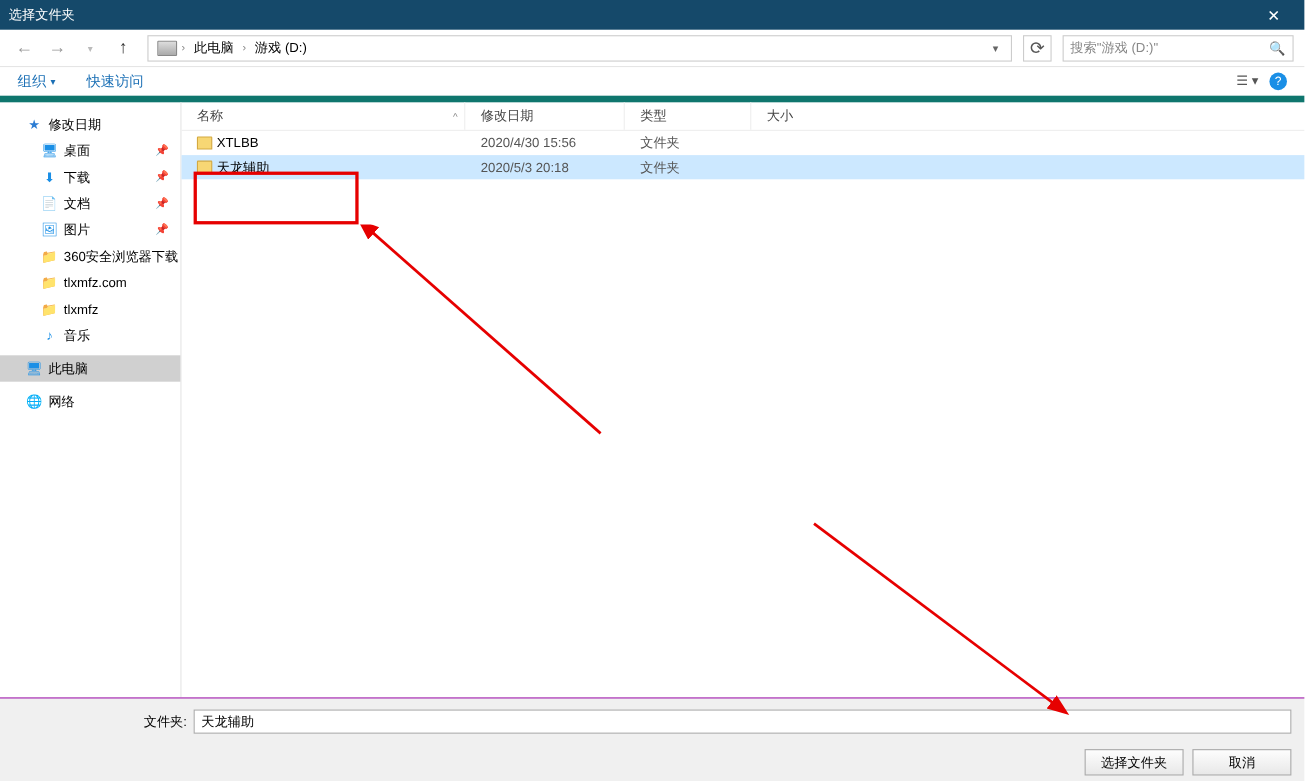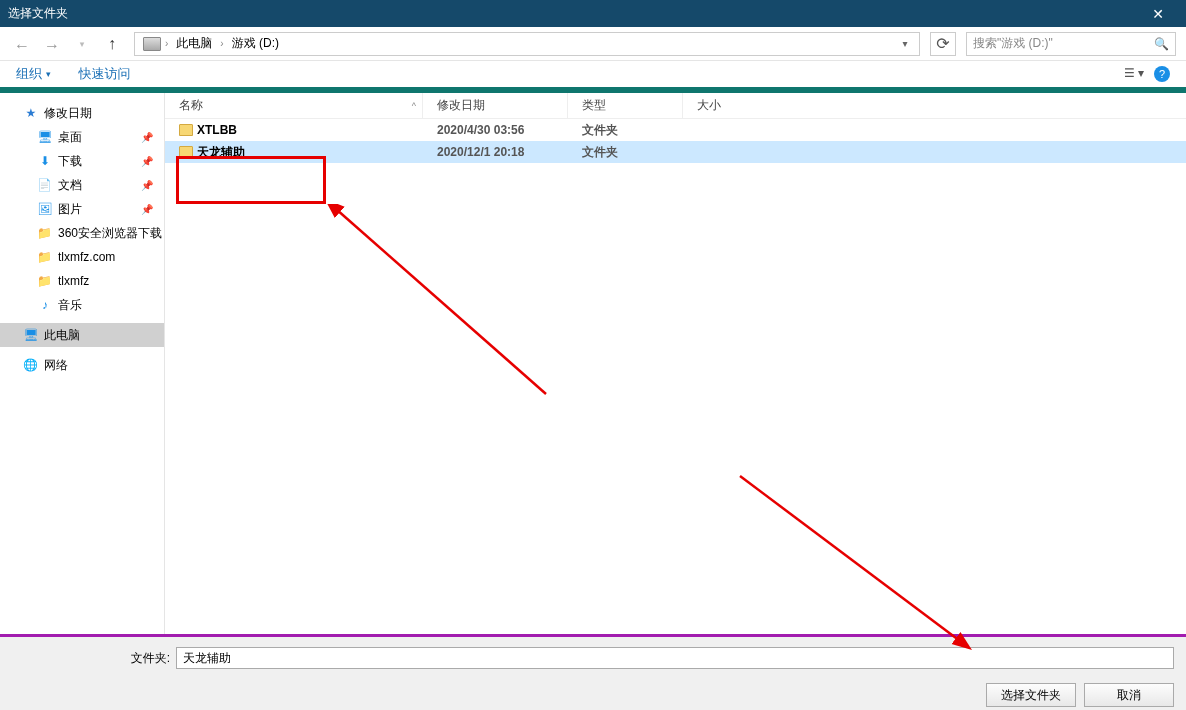--- a/index.html
+++ b/index.html
@@ -46,30 +46,30 @@
 
 .main { flex: 1; }
 .cols { height: 26px; display: flex; align-items: flex-start; font-size: 12px; color: #444; border-bottom: 1px solid #eee; }
 .col { padding-left: 14px; border-right: 1px solid #eee; height:100%; display:flex; align-items:center; position:relative;}
 .col.name { width: 258px; }
 .col.date { width: 145px; }
 .col.type { width: 115px; }
 .col.size { width: 80px; border-right:none;}
 .col .sort { position:absolute; right:6px; font-size:9px; color:#888;}
 
-.row { height: 22px; display: flex; align-items: center; font-size: 12px; font-weight: bold; }
+.row { height: 22px; display: flex; align-items: center; font-size: 12px; }
 .row.sel { background: #cce8ff; }
 .cell { padding-left: 14px; }
 .cell.name { width: 258px; display:flex; align-items:center; gap:4px;}
 .cell.date { width: 145px; color:#555;}
 .cell.type { width: 115px; color:#555;}
 .cell.size { width: 80px; color:#555;}
 .fold-ico { width:14px; height:12px; background:#f7d774; border:1px solid #d4a940; border-radius:1px 1px 0 0; display:inline-block;}
 
-.footer { position: absolute; bottom: 0; left: 0; right: 0; height: 76px; border-top: 3px solid #a21caf; background: #f0f0f0; padding: 10px 12px; }
+.footer { position: absolute; bottom: 0; left: 0; right: 0; height: 76px; border-top: 1px solid #a21caf; background: #f0f0f0; padding: 10px 12px; }
 .folder-row { display:flex; align-items:center; gap:6px; font-size:12px; margin-bottom:14px;}
 .folder-row label { width: 158px; text-align:right; }
 .folder-row input { flex:1; height: 22px; border:1px solid #aaa; padding:0 6px; font-size:12px; background:#fff;}
 .btn-row { display:flex; justify-content:flex-end; gap:8px; }
 .btn { width: 90px; height: 24px; border:1px solid #aaa; background:linear-gradient(#fdfdfd,#e8e8e8); font-size:12px; cursor:pointer; }
 
 
 .anno-box { position:absolute; left:176px; top:156px; width:150px; height:48px; border:3px solid #e60000; pointer-events:none; }
 .arrow1 { position:absolute; left:326px; top:204px; pointer-events:none; }
 .arrow2 { position:absolute; left:735px; top:471px; pointer-events:none; }
@@ -181,30 +181,30 @@
       <div class="col date">修改日期</div>
       <div class="col type">类型</div>
       <div class="col size">大小</div>
     </div>
     <div id="rows">
         <div class="row">
           <div class="cell name">
             <span class="fold-ico"></span>
             <span>XTLBB</span>
           </div>
-          <div class="cell date">2020/4/30 03:56</div>
+          <div class="cell date">2020/4/30 15:56</div>
           <div class="cell type">文件夹</div>
           <div class="cell size"></div>
         </div>
         <div class="row sel">
           <div class="cell name">
             <span class="fold-ico"></span>
             <span>天龙辅助</span>
           </div>
-          <div class="cell date">2020/12/1 20:18</div>
+          <div class="cell date">2020/5/3 20:18</div>
           <div class="cell type">文件夹</div>
           <div class="cell size"></div>
         </div>
       </div>
   </div>
 </div>
 
 <div class="footer">
   <div class="folder-row">
     <label>文件夹:</label>

